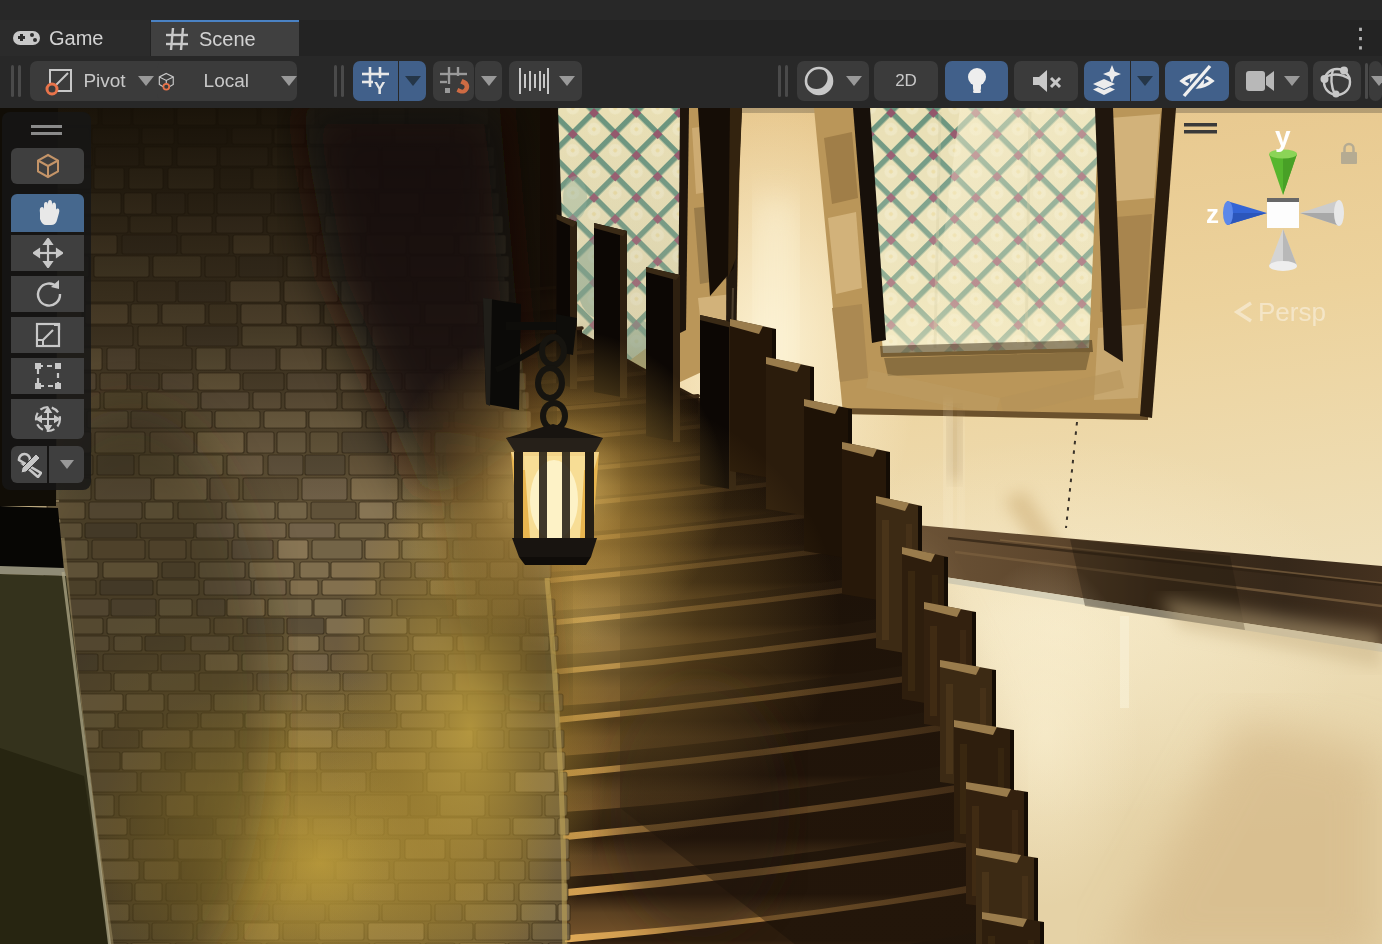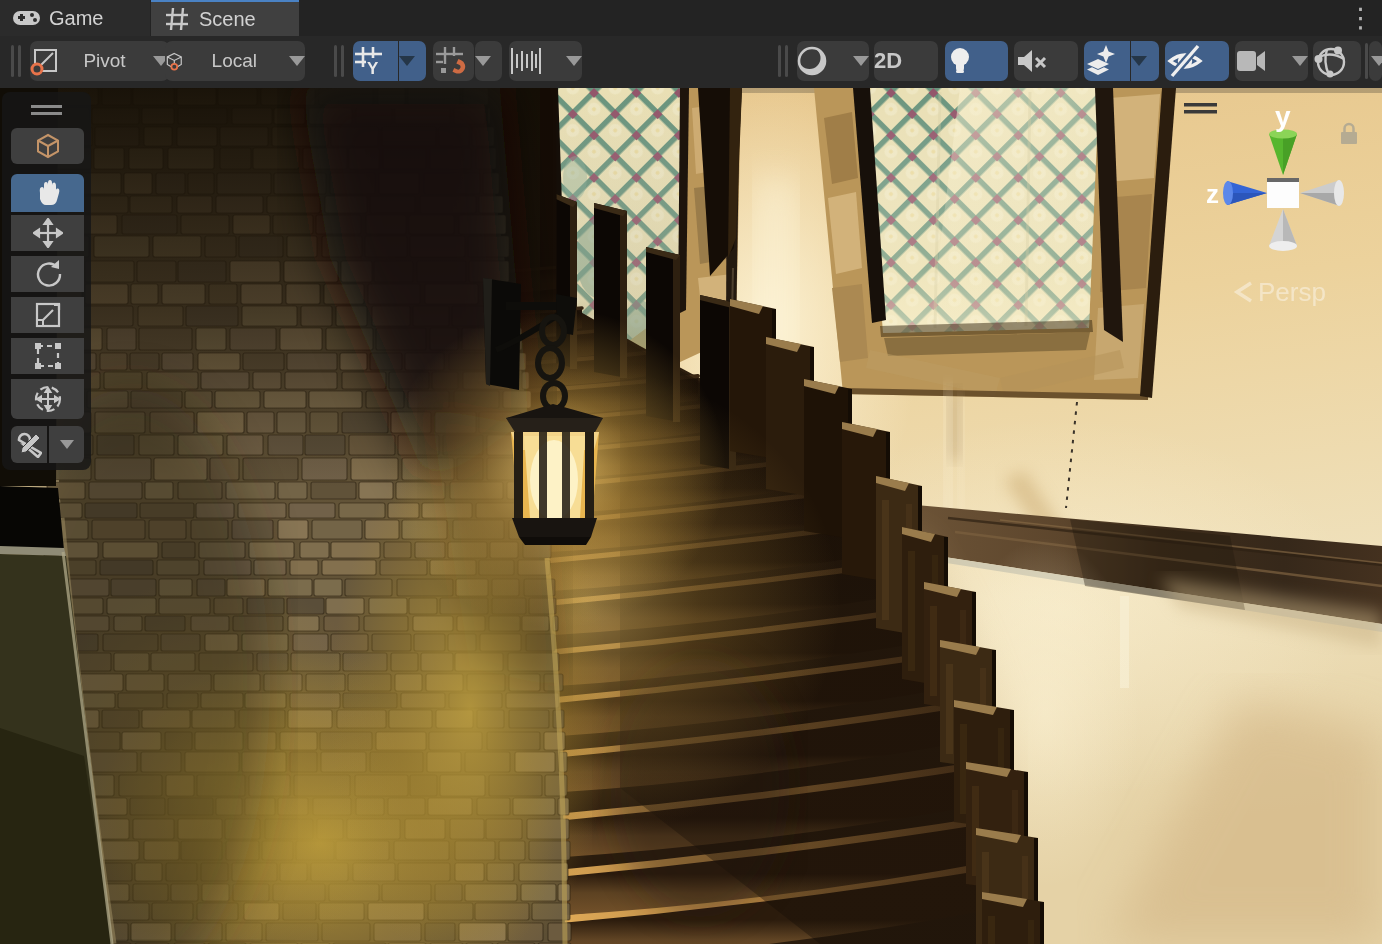--- a/index.html
+++ b/index.html
@@ -1,23 +1,23 @@
 <!DOCTYPE html>
 <html><head><meta charset="utf-8">
 <style>
 * { margin:0; padding:0; box-sizing:border-box; }
 body { font-family:"Liberation Sans",sans-serif; width:1382px; height:944px; overflow:hidden; background:#282828; }
-#root { position:relative; width:1382px; height:704px; }
+#root { position:relative; width:1382px; height:704px;margin-top:20px; }
 #tabbar { position:absolute; top:0; left:0; width:1382px; height:36px; background:#232323; }
 .tab { position:absolute; top:0; height:36px; display:flex; align-items:center; color:#d2d2d2; font-size:20px; }
 #tab-game { left:0; width:150px; background:#2b2b2b; padding-left:13px; }
 #tab-scene { left:151px; width:148px; background:#404040; border-top:2.5px solid #4a82c4; padding-left:14px; }
 #dots { position:absolute; right:8px; top:2px; color:#b4b4b4; font-size:27px; }
 #toolbar { position:absolute; top:36px; left:0; width:1382px; height:52px; background:#282828; }
-.tbtn { position:absolute; top:5px; height:40px; background:#3b3b3b; border-radius:7px; display:flex; align-items:center; justify-content:space-between; color:#c8c8c8; font-size:19px; }
+.tbtn { position:absolute; top:5px; height:40px; background:#3b3b3b; border-radius:7px; display:flex; align-items:center; justify-content:center; color:#c8c8c8; font-size:19px; }
 .tbtn.blue { background:#41608a; }
 .tri { width:0; height:0; border-left:8px solid transparent; border-right:8px solid transparent; border-top:10px solid #999; }
 .blue .tri { border-top-color:#253648; }
 .vsep { position:absolute; top:9px; width:3px; height:32px; background:#4a4a4a; border-radius:2px; }
 #scene { position:absolute; top:88px; left:0; width:1382px; height:856px; background:#e8d0a0; }
 #tools { position:absolute; left:2px; top:4px; width:89px; height:378px; background:rgba(22,22,22,0.85); border-radius:8px; }
 .tool { position:absolute; left:9px; width:73px; height:36px; background:#3f3f3f; display:flex; align-items:center; justify-content:center; }
 </style></head>
 <body>
 <div id="root">
@@ -42,21 +42,21 @@
   <div id="toolbar">
     <div class="vsep" style="left:11px"></div>
       <div class="vsep" style="left:18px"></div>
     <div class="tbtn" style="left:30px; width:139px;">
       <svg width="30" height="30" viewBox="0 0 30 30" style="margin-right:8px">
           <rect x="5" y="4" width="21" height="21" fill="none" stroke="#c8c8c8" stroke-width="2"></rect>
           <line x1="8" y1="22" x2="23" y2="7" stroke="#c8c8c8" stroke-width="2"></line>
           <circle cx="7" cy="23" r="5" fill="#3b3b3b" stroke="#e8734a" stroke-width="3"></circle>
         </svg>
       Pivot<div class="tri" style="margin-left:12px"></div></div>
-    <div class="tbtn" style="left:165px; width:140px;gap:20px;">
+    <div class="tbtn" style="left:157px; width:140px;gap:20px;">
       <svg width="32" height="32" viewBox="0 0 32 32" style="margin-right:8px">
           <g fill="none" stroke="#c8c8c8" stroke-width="2">
             <path d="M16 3 L28 9 L28 22 L16 29 L4 22 L4 9 Z"></path>
             <path d="M4 9 L16 15 L28 9 M16 15 L16 29"></path>
           </g>
           <circle cx="16" cy="26" r="5" fill="#3b3b3b" stroke="#e8734a" stroke-width="3"></circle>
         </svg>
       Local<div class="tri" style="margin-left:12px"></div></div>
     <div class="vsep" style="left:334px"></div>
       <div class="vsep" style="left:341px"></div>
@@ -106,21 +106,21 @@
     <div class="vsep" style="left:778px"></div>
       <div class="vsep" style="left:785px"></div>
     <div class="tbtn" style="left:797px; width:72px;">
       <svg width="34" height="34" viewBox="0 0 34 34">
           <circle cx="15" cy="17" r="13" fill="#c8c8c8"></circle>
           <circle cx="12.5" cy="14" r="11" fill="#3b3b3b"></circle>
           <circle cx="15" cy="17" r="13" fill="none" stroke="#c8c8c8" stroke-width="2.6"></circle>
         </svg>
       <div class="tri" style="margin-left:8px"></div>
       </div>
-    <div class="tbtn" style="left:874px; width:64px; font-weight:bold; font-size:22px;">2D</div>
+    <div class="tbtn" style="left:874px; width:64px; font-weight:normal; font-size:17px;">2D</div>
     <div class="tbtn blue" style="left:945px; width:63px;">
       <svg width="30" height="32" viewBox="0 0 30 32">
           <circle cx="15" cy="12" r="9" fill="#eee"></circle>
           <path d="M11 19 h8 v4 a4 4 0 0 1 -8 0 Z" fill="#eee"></path>
           <rect x="11" y="25" width="8" height="3" rx="1.5" fill="#eee"></rect>
         </svg>
       </div>
     <div class="tbtn" style="left:1014px; width:64px;">
       <svg width="34" height="32" viewBox="0 0 34 32">
           <path d="M4 12 h6 l8 -7 v22 l-8 -7 h-6 Z" fill="#c8c8c8"></path>

